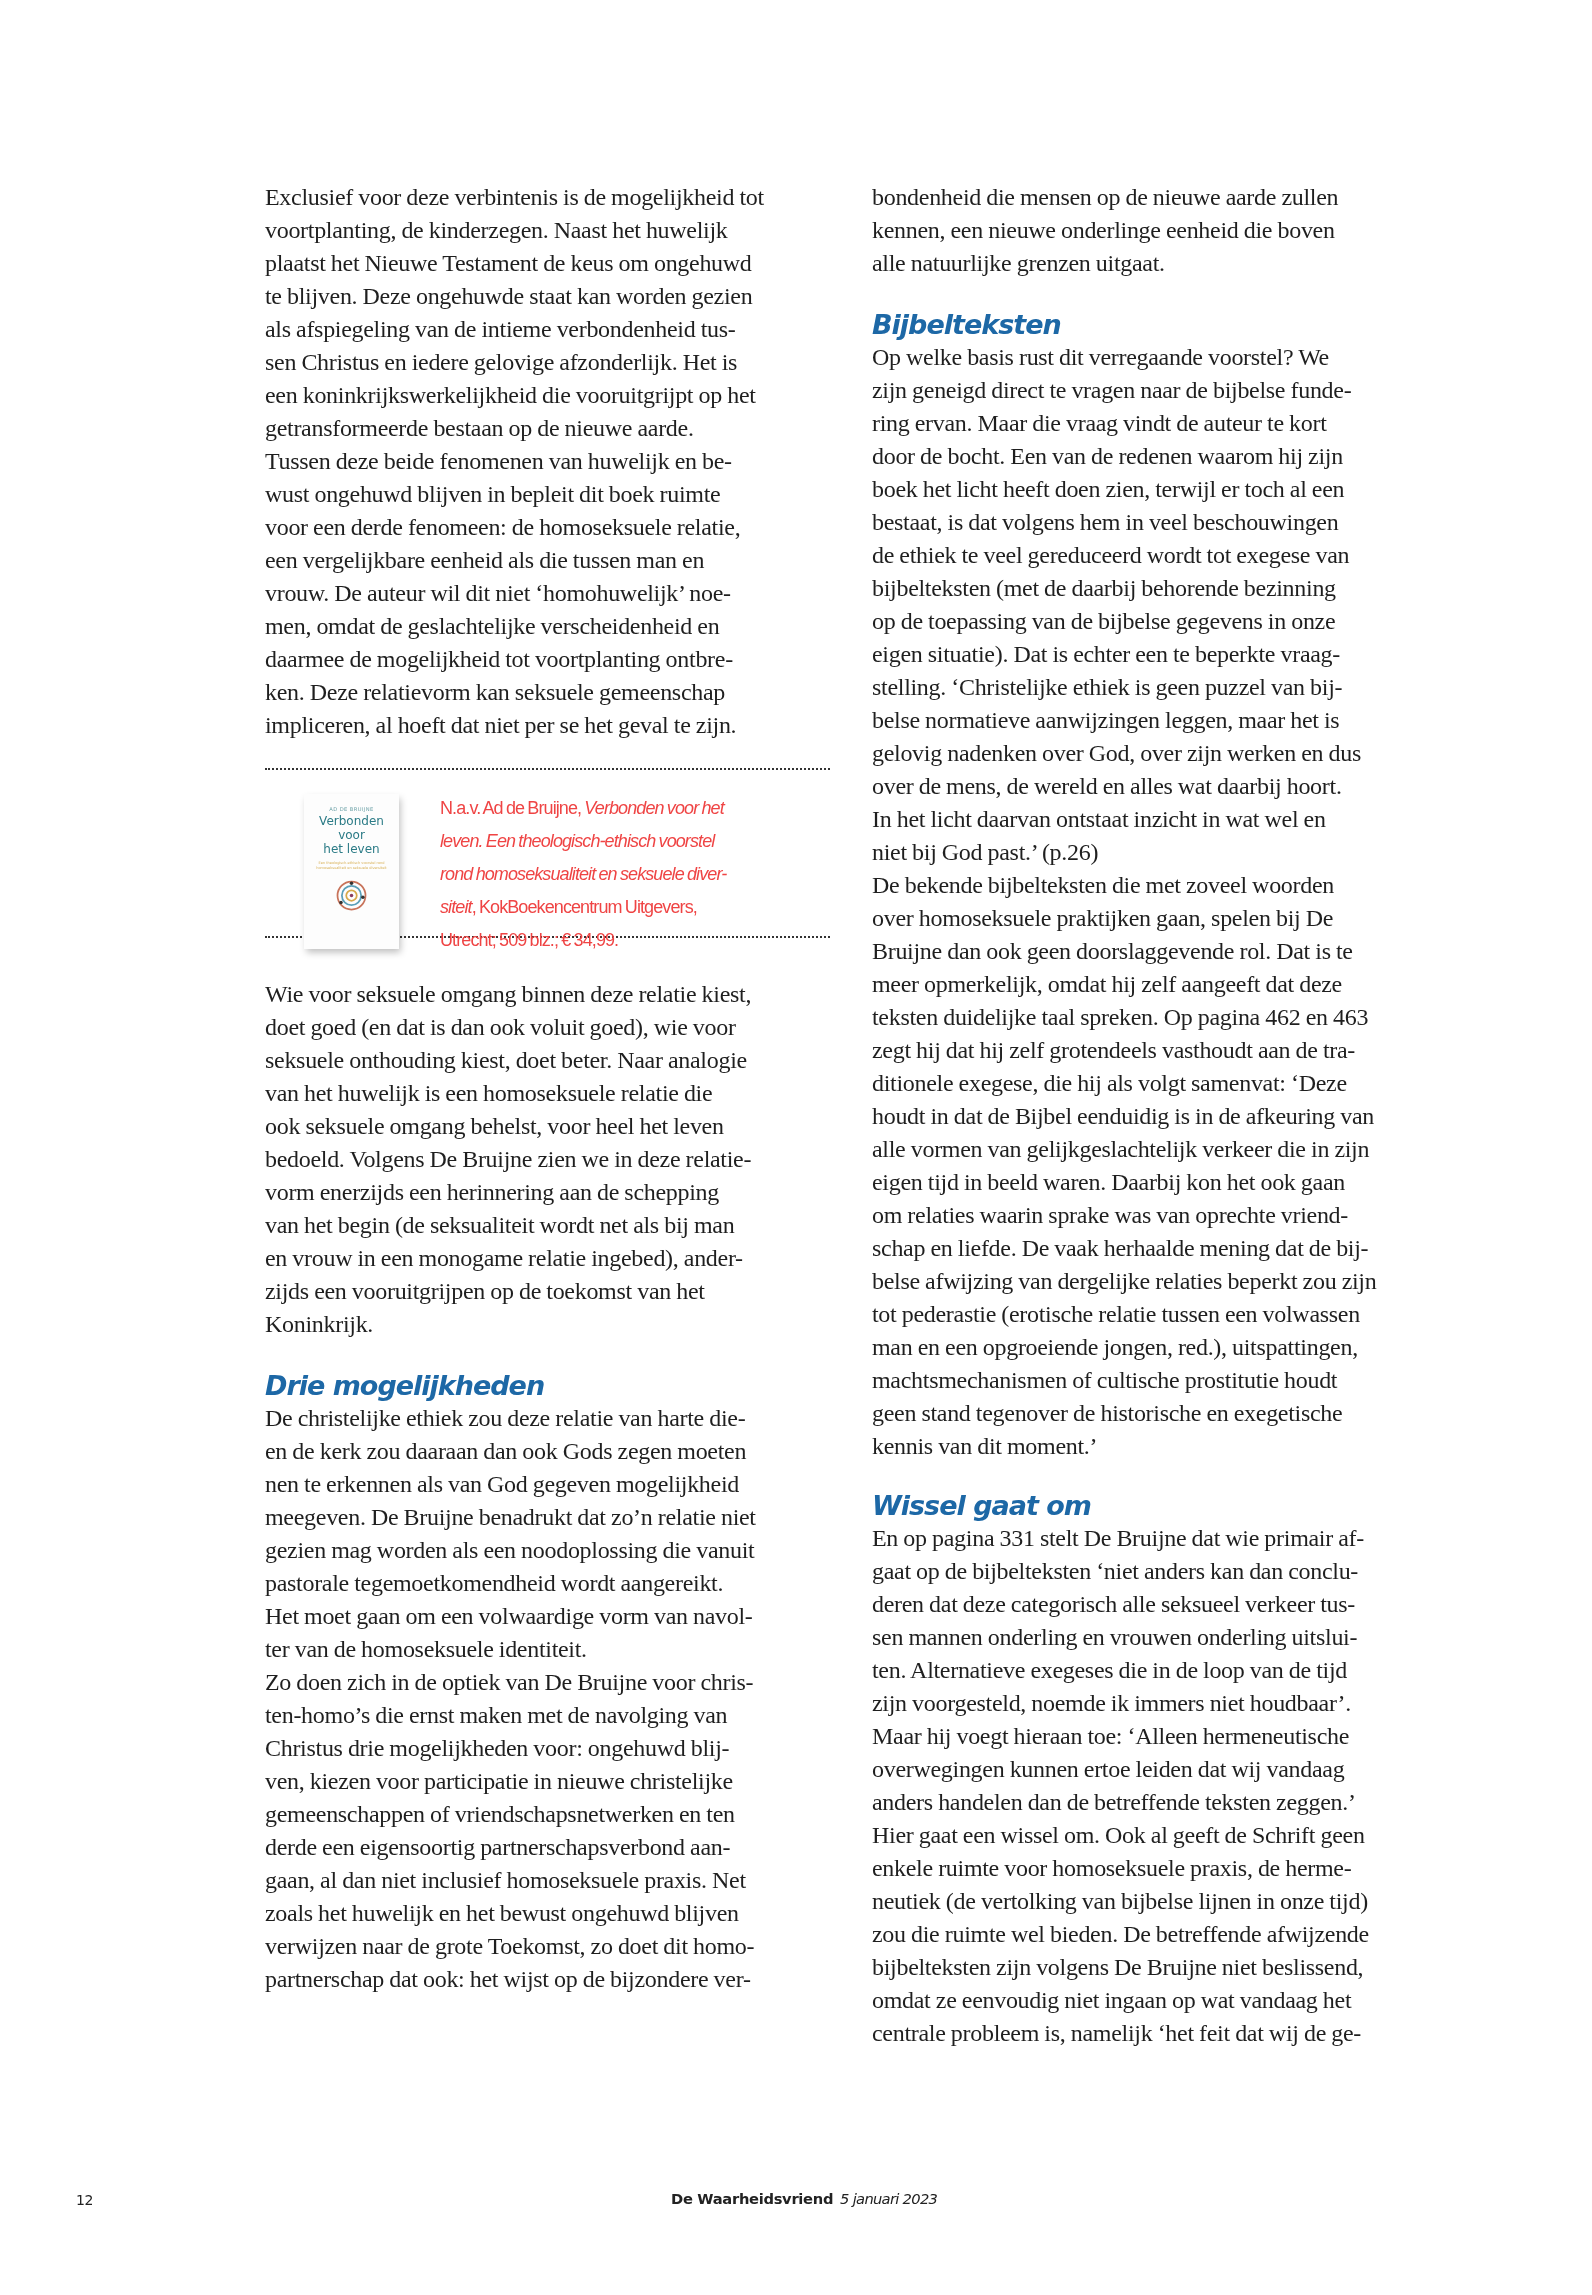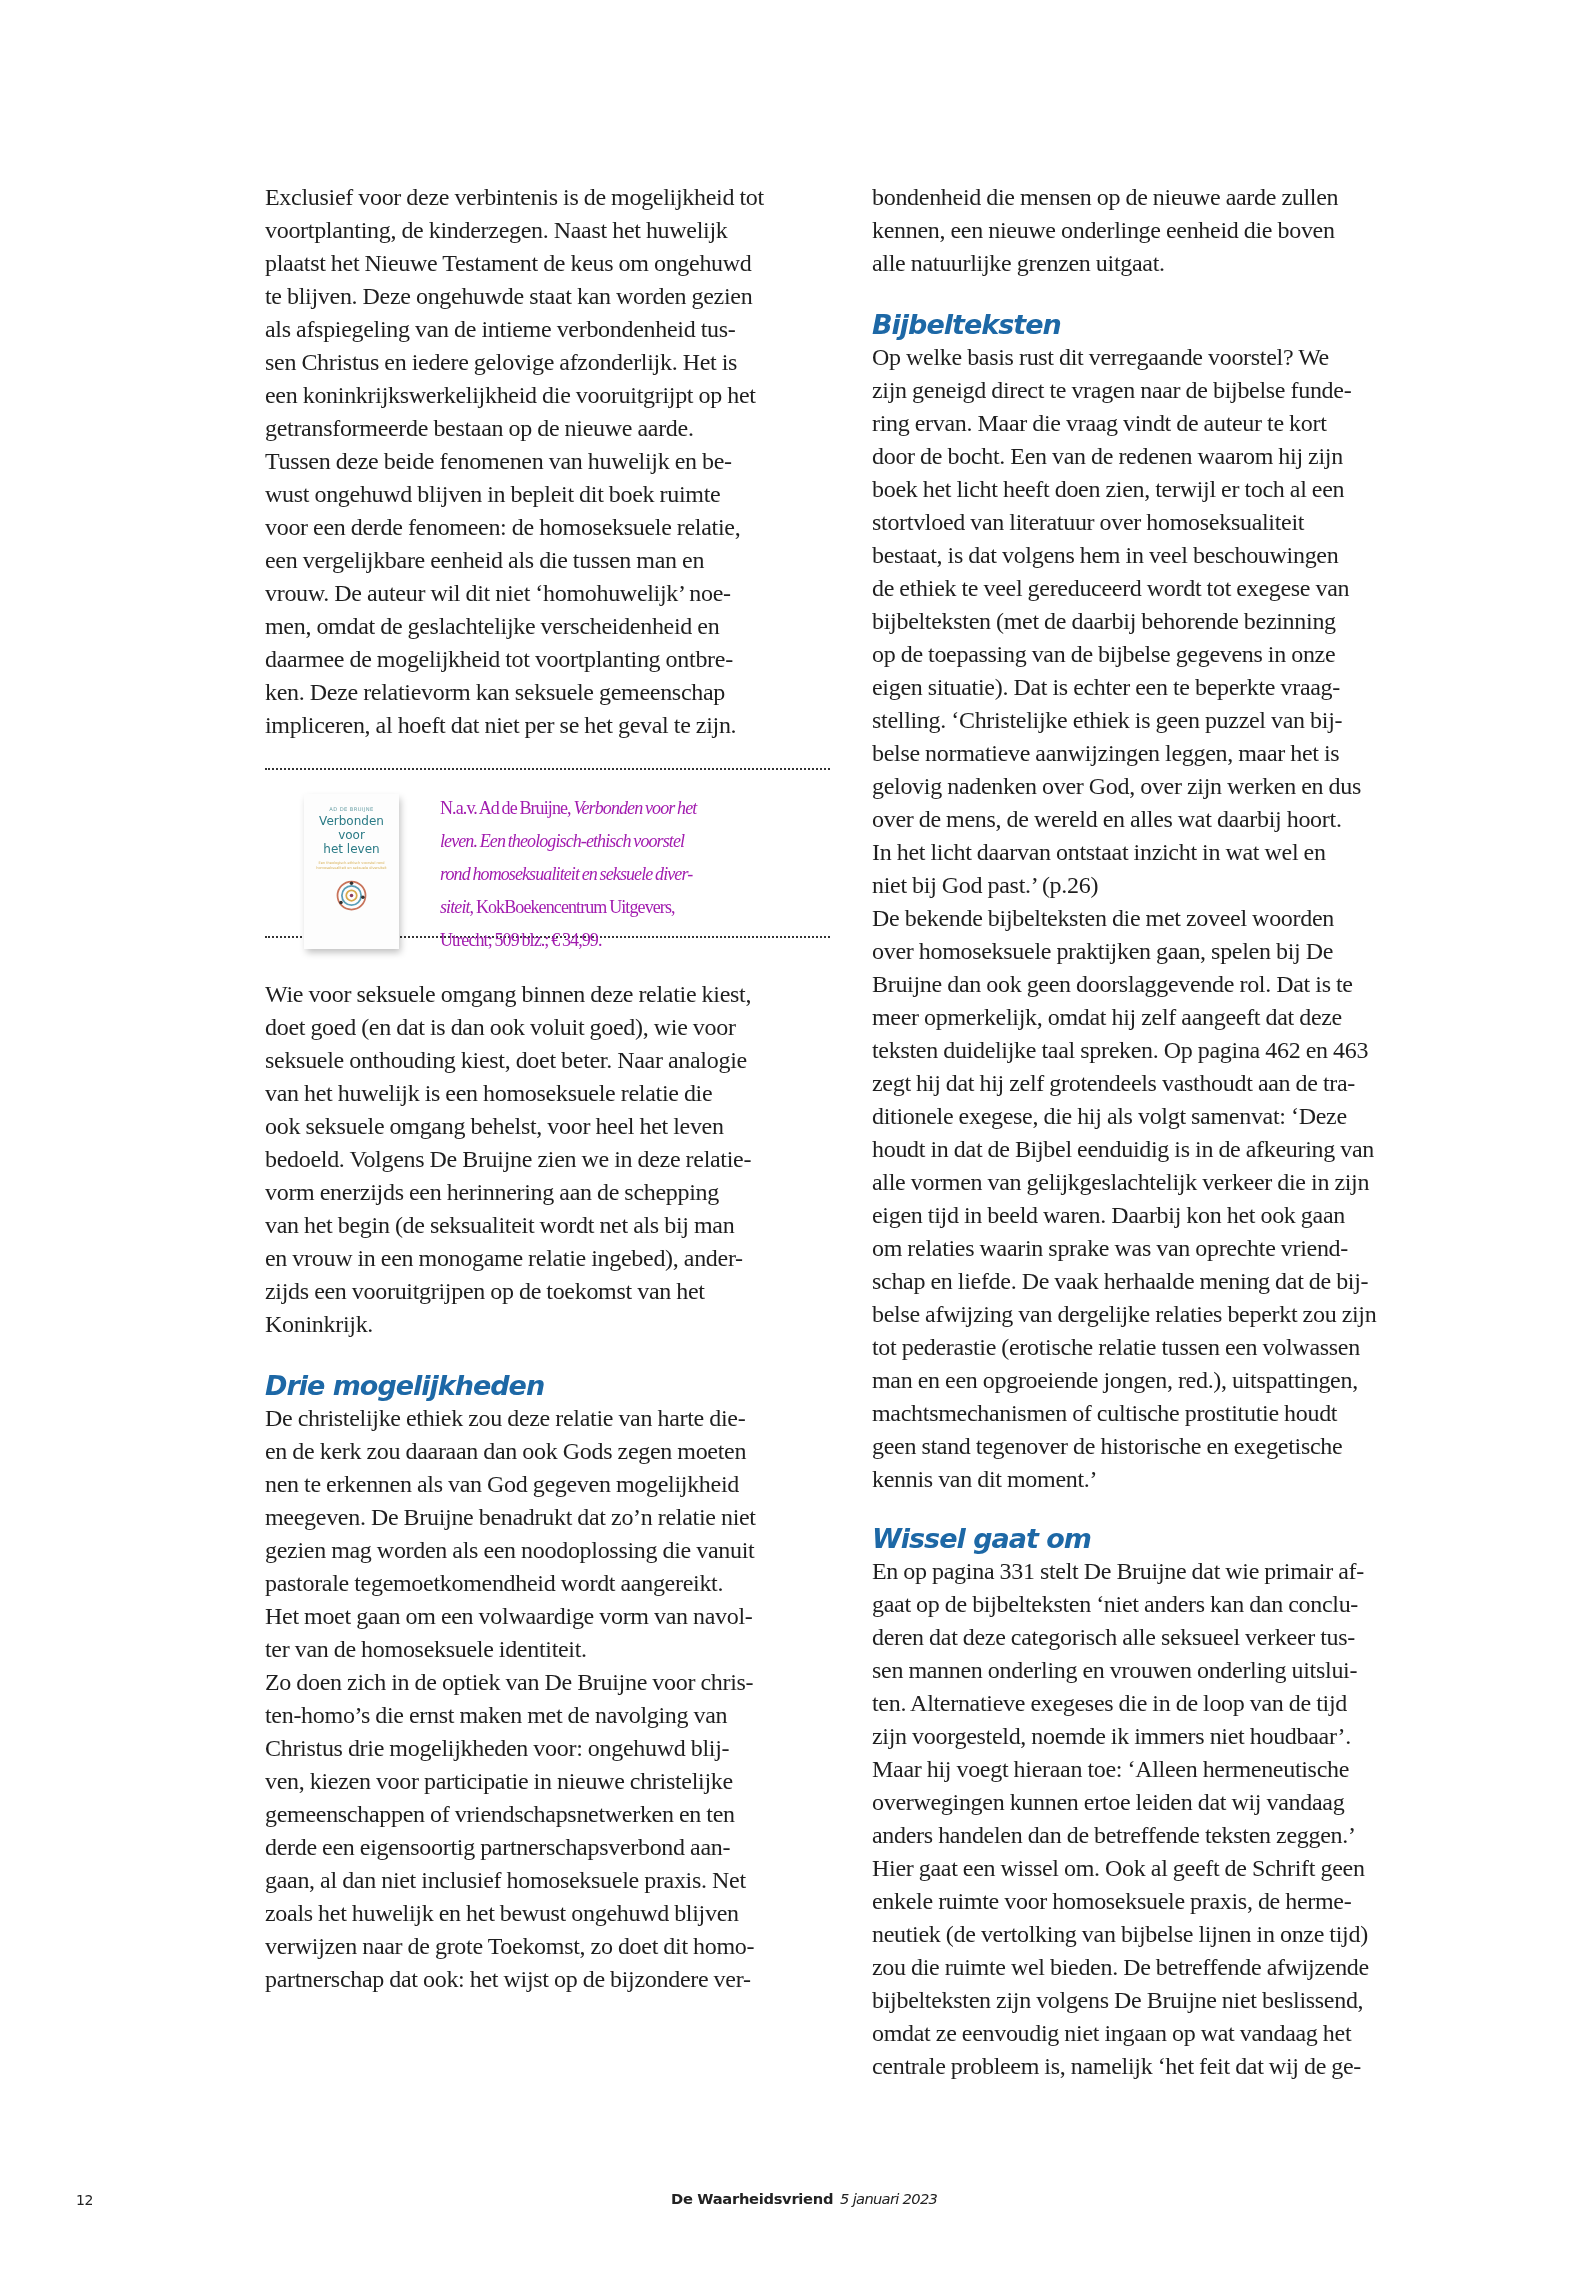--- a/index.html
+++ b/index.html
@@ -38,22 +38,22 @@
     box-shadow: 1.7px 3.5px 7px rgba(0,0,0,0.25);
     text-align: center;
     font-family: "DejaVu Sans", sans-serif;
   }
   .cover .author { font-size: 5.2px; color: #6aa0a6; margin-top: 12px; letter-spacing: 0.4px; }
   .cover .title { font-size: 12px; color: #2b7b86; line-height: 14px; margin-top: 2.6px; }
   .cover .sub { font-size: 3.5px; color: #d9b25a; line-height: 5.2px; margin: 4.3px 8.6px 0; }
   .cover .emblem { margin: 7px auto 0; width: 35px; height: 35px; }
   .bookinfo {
     position: absolute; left: 175px; top: 22.4px; width: 397px;
-    font-family: Liberation Serif, serif;
-    font-size: 18px; line-height: 33px; color: #a21caf;
+    font-family: Liberation Sans, sans-serif;
+    font-size: 18px; line-height: 33px; color: #ef4444;
     letter-spacing: -0.9px; word-spacing: -0.9px;
   }
   .bookinfo .it { font-style: italic; }
   .footer-num {
     position: absolute; left: 76px; top: 2192px;
     font-family: "DejaVu Sans", sans-serif; font-size: 14px; color: #222; letter-spacing: -0.4px;
   }
   .footer-title {
     position: absolute; left: 671px; top: 2190px;
     font-family: "DejaVu Sans", sans-serif; font-size: 14.7px; color: #222;
@@ -165,21 +165,20 @@
         <div class="line">alle natuurlijke grenzen uitgaat.</div>
       </div>
     <div class="gap" style="height:28px;"></div>
     <div class="heading">Bijbelteksten</div>
     <div id="r-para2">
         <div class="line">Op welke basis rust dit verregaande voorstel? We</div>
         <div class="line">zijn geneigd direct te vragen naar de bijbelse funde-</div>
         <div class="line">ring ervan. Maar die vraag vindt de auteur te kort</div>
         <div class="line">door de bocht. Een van de redenen waarom hij zijn</div>
         <div class="line">boek het licht heeft doen zien, terwijl er toch al een</div>
-        <div class="line">stortvloed van literatuur over homoseksualiteit</div>
         <div class="line">bestaat, is dat volgens hem in veel beschouwingen</div>
         <div class="line">de ethiek te veel gereduceerd wordt tot exegese van</div>
         <div class="line">bijbelteksten (met de daarbij behorende bezinning</div>
         <div class="line">op de toepassing van de bijbelse gegevens in onze</div>
         <div class="line">eigen situatie). Dat is echter een te beperkte vraag-</div>
         <div class="line">stelling. ‘Christelijke ethiek is geen puzzel van bij-</div>
         <div class="line">belse normatieve aanwijzingen leggen, maar het is</div>
         <div class="line">gelovig nadenken over God, over zijn werken en dus</div>
         <div class="line">over de mens, de wereld en alles wat daarbij hoort.</div>
         <div class="line">In het licht daarvan ontstaat inzicht in wat wel en</div>

